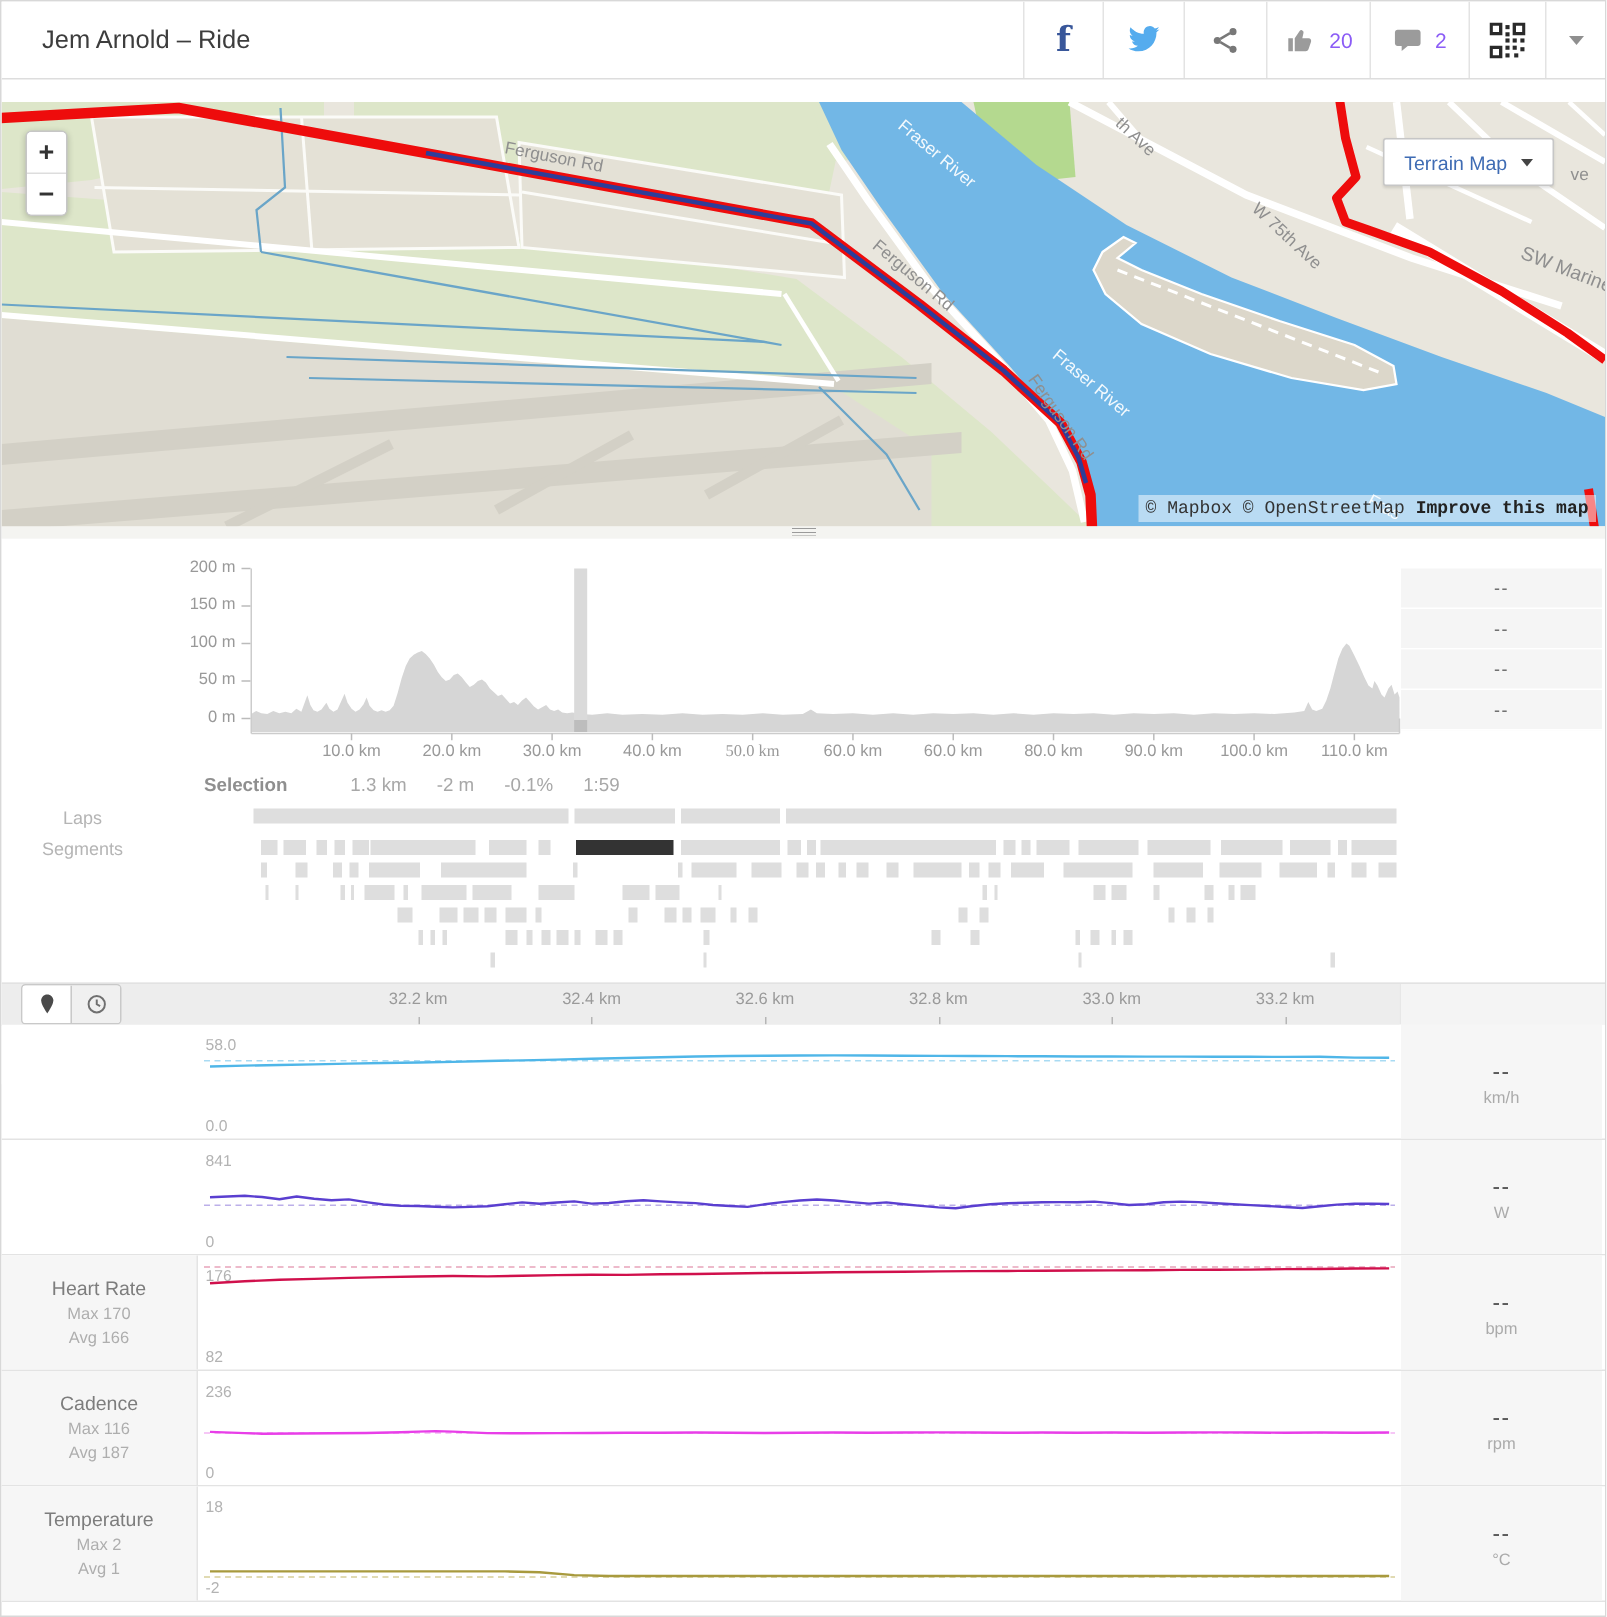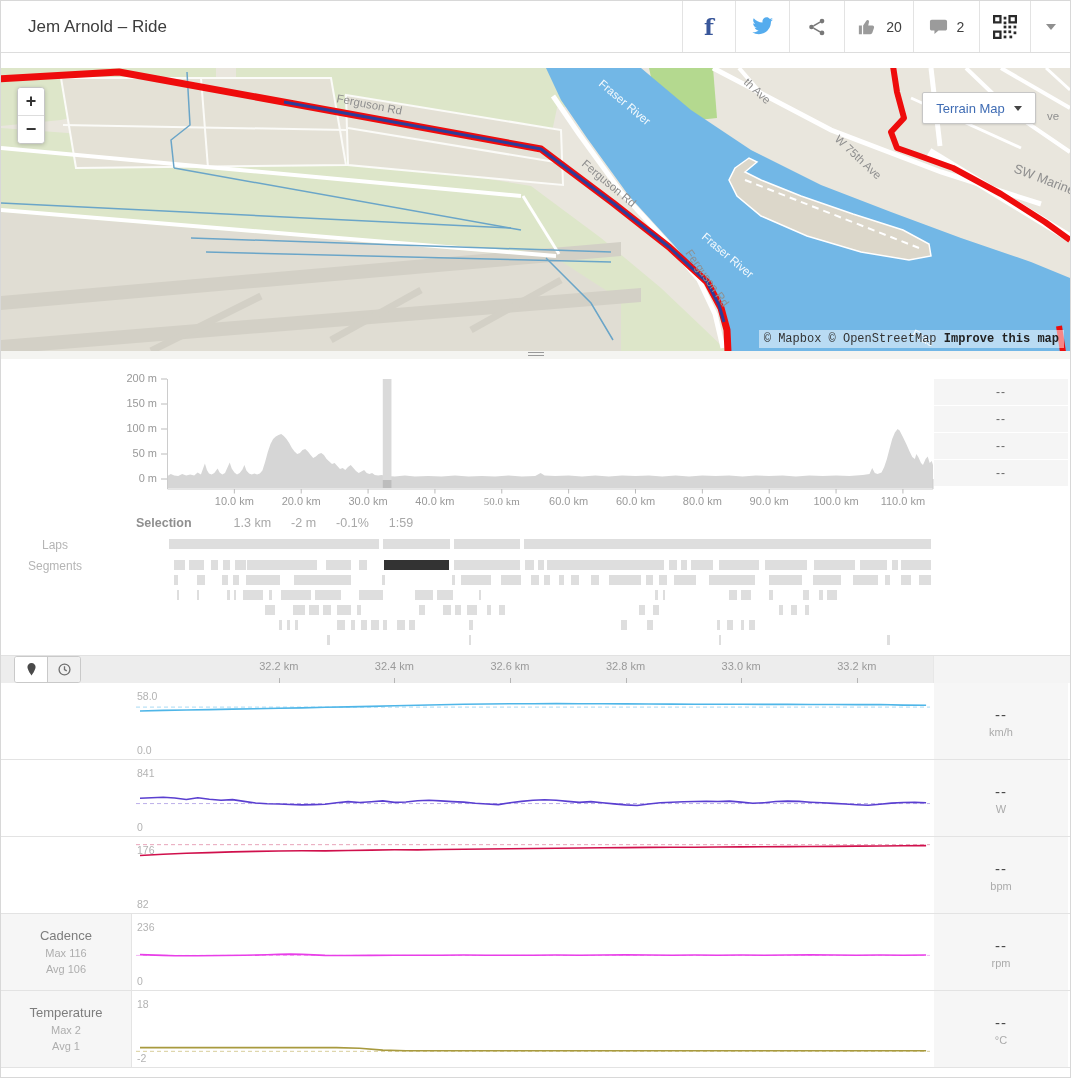--- a/index.html
+++ b/index.html
@@ -3,21 +3,21 @@
 <meta charset="utf-8">
 <style>
   html,body{margin:0;padding:0;background:#fff;}
   #page{position:relative;width:1069px;height:1076px;border:1px solid #d8d8d8;background:#fff;
         font-family:"Liberation Sans",sans-serif;overflow:hidden;}
   
   .hdr{position:absolute;top:0;left:0;right:0;height:51px;border-bottom:1px solid #ddd;display:flex;align-items:stretch;background:#fff;}
   .hdr-title{margin-left:27px;font-size:17px;color:#3d3d3d;align-self:center;}
   .hdr-actions{margin-left:auto;display:flex;}
   .hact{display:flex;align-items:center;justify-content:center;border-left:1px solid #e3e3e3;cursor:pointer;}
-  .hact .cnt{font-size:14px;color:#404040;margin-left:9px;}
+  .hact .cnt{font-size:14px;color:#8b5cf6;margin-left:9px;}
   .fb-f{font-family:"DejaVu Serif",serif;font-weight:bold;font-size:23px;color:#39579a;line-height:1;}
   .caret-dn{width:0;height:0;border-left:5px solid transparent;border-right:5px solid transparent;border-top:6px solid #8f8f8f;}
   
   .map{position:absolute;top:67px;left:0;width:1069px;height:283px;overflow:hidden;background:#e9e6dd;}
   .zoomctl{position:absolute;left:16px;top:19px;width:26px;border:1px solid #c6c6c6;border-radius:4px;overflow:hidden;background:#fff;box-shadow:0 1px 4px rgba(0,0,0,.2);}
   .zbtn{height:27px;display:flex;align-items:center;justify-content:center;font-size:18px;font-weight:bold;color:#333;background:#fff;cursor:pointer;}
   .zbtn + .zbtn{border-top:1px solid #ddd;}
   .stylesel{position:absolute;top:24px;right:34px;width:112px;height:30px;background:#fff;border:1px solid #c6c6c6;border-radius:2px;
             box-shadow:0 1px 2px rgba(0,0,0,.12);display:flex;align-items:center;justify-content:center;gap:9px;font-size:13px;color:#3f6cb4;cursor:pointer;}
   .sel-caret{width:0;height:0;border-left:4px solid transparent;border-right:4px solid transparent;border-top:5px solid #444;}
@@ -447,36 +447,41 @@
           <text x="5" y="71" font-size="10.5" fill="#b3b3b3">0</text>
           <line x1="4" y1="43.56599286563615" x2="798" y2="43.56599286563615" stroke="#bcafe9" stroke-width="1" stroke-dasharray="4 3"></line>
           <polyline points="8.0,38.2 19.6,37.7 31.2,37.2 42.7,38.0 54.3,39.5 65.8,37.7 77.4,39.2 89.0,40.2 100.5,39.6 112.1,41.4 123.6,43.0 135.2,43.8 146.8,44.0 158.3,44.5 169.9,44.9 181.4,44.6 193.0,44.2 204.6,42.8 216.1,41.6 227.7,42.5 239.2,41.7 250.8,40.9 262.4,42.4 273.9,42.0 285.5,40.8 297.0,40.2 308.6,40.9 320.2,41.6 331.7,42.1 343.3,43.3 354.8,44.0 366.4,44.6 378.0,42.8 389.5,41.4 401.1,40.3 412.6,39.7 424.2,40.3 435.8,41.4 447.3,42.4 458.9,41.6 470.4,42.8 482.0,43.9 493.6,44.9 505.1,45.5 516.7,44.0 528.2,42.8 539.8,42.2 551.4,41.8 562.9,41.5 574.5,41.4 586.0,41.5 597.6,41.1 609.2,42.1 620.7,43.3 632.3,42.8 643.8,41.5 655.4,41.1 667.0,41.4 678.5,42.2 690.1,42.8 701.6,43.4 713.2,44.0 724.8,44.7 736.3,45.3 747.9,44.2 759.4,43.1 771.0,42.5 782.6,42.4 794.1,42.7" fill="none" stroke="#5a3fd0" stroke-width="1.6" stroke-linejoin="round"></polyline>
         </svg>
         <div class="mval">
           <div class="vdash">--</div>
           <div class="vunit">W</div>
         </div>
       </div>
       <div class="mrow" style="top: 836px;">
+        <div class="mside">
+          <div class="mname">Heart Rate</div>
+          <div class="mmax">Max 170</div>
+          <div class="mavg">Avg 166</div>
+        </div>
         <svg class="mchart" width="802" height="76" viewBox="0 0 802 76">
           <text x="5" y="17" font-size="10.5" fill="#b3b3b3">176</text>
           <text x="5" y="71" font-size="10.5" fill="#b3b3b3">82</text>
           <line x1="4" y1="7.659574468085104" x2="798" y2="7.659574468085104" stroke="#e8a4ba" stroke-width="1" stroke-dasharray="4 3"></line>
           <polyline points="8.0,18.5 31.2,17.2 54.3,16.2 77.4,15.6 100.5,14.9 123.6,14.4 146.8,14.0 169.9,13.7 193.0,13.9 216.1,13.5 239.2,13.1 262.4,12.8 285.5,12.9 308.6,12.5 331.7,12.3 354.8,12.0 378.0,11.7 401.1,11.5 424.2,11.2 447.3,11.0 470.4,10.8 493.6,10.6 516.7,10.4 539.8,10.3 562.9,10.2 586.0,10.0 609.2,9.9 632.3,9.8 655.4,9.6 678.5,9.5 701.6,9.4 724.8,9.1 747.9,9.0 771.0,8.7 794.1,8.6" fill="none" stroke="#d0104c" stroke-width="1.6" stroke-linejoin="round"></polyline>
         </svg>
         <div class="mval">
           <div class="vdash">--</div>
           <div class="vunit">bpm</div>
         </div>
       </div>
       <div class="mrow" style="top: 913px;">
         <div class="mside">
           <div class="mname">Cadence</div>
           <div class="mmax">Max 116</div>
-          <div class="mavg">Avg 106</div>
+          <div class="mavg">Avg 187</div>
         </div>
         <svg class="mchart" width="802" height="76" viewBox="0 0 802 76">
           <text x="5" y="17" font-size="10.5" fill="#b3b3b3">236</text>
           <text x="5" y="71" font-size="10.5" fill="#b3b3b3">0</text>
           <line x1="4" y1="41.41525423728814" x2="798" y2="41.41525423728814" stroke="#f3b5f3" stroke-width="1" stroke-dasharray="4 3"></line>
           <polyline points="8.0,40.6 31.2,41.4 42.7,41.8 65.8,41.7 89.0,41.5 112.1,41.3 135.2,40.8 146.8,40.4 158.3,40.1 169.9,40.4 181.4,40.9 193.0,41.4 216.1,41.5 239.2,41.4 262.4,41.3 285.5,41.2 308.6,41.2 331.7,41.0 354.8,41.2 378.0,41.3 401.1,41.2 424.2,41.0 447.3,41.2 470.4,41.0 493.6,40.9 516.7,41.0 539.8,41.2 562.9,41.0 586.0,41.2 609.2,41.0 632.3,41.2 655.4,41.0 678.5,40.9 701.6,41.0 724.8,41.2 747.9,41.0 771.0,41.2 794.1,41.0" fill="none" stroke="#e83ee8" stroke-width="1.6" stroke-linejoin="round"></polyline>
         </svg>
         <div class="mval">
           <div class="vdash">--</div>
           <div class="vunit">rpm</div>

